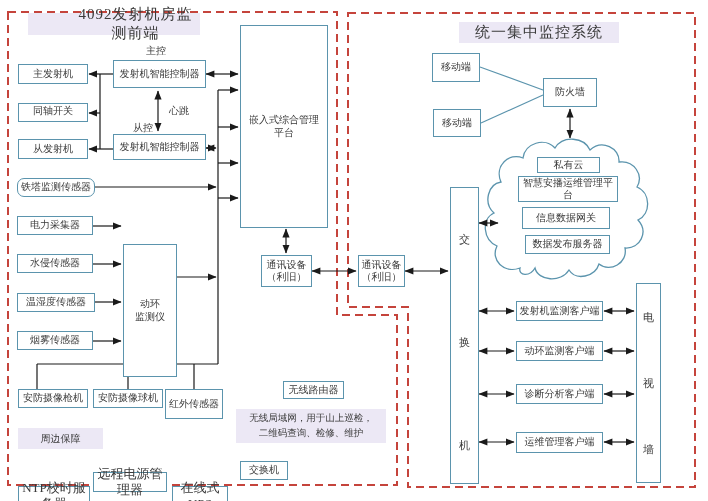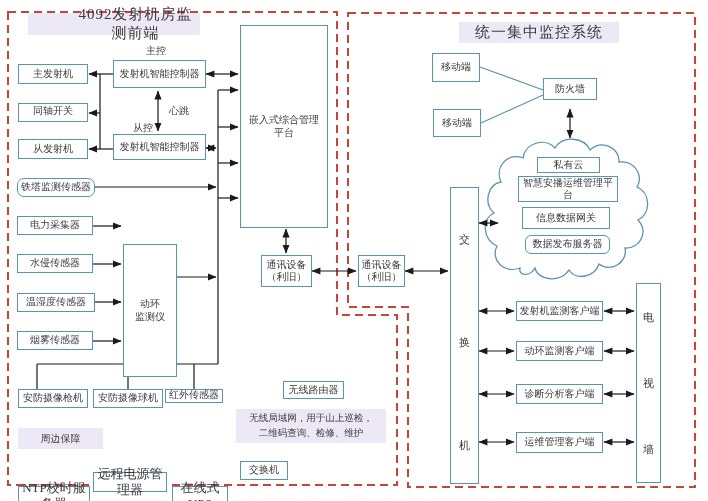--- a/index.html
+++ b/index.html
@@ -121,46 +121,46 @@
 监测仪</div>
 
   <div class="node" style="left:240px;top:25px;width:88px;height:203px;">嵌入式综合管理
 平台</div>
 
   <div class="node" style="left:261px;top:255px;width:51px;height:32px;">通讯设备
 （利旧）</div>
 
   <div class="node" style="left:18px;top:389px;width:70px;height:19px;">安防摄像枪机</div>
   <div class="node" style="left:93px;top:389px;width:70px;height:19px;">安防摄像球机</div>
-  <div class="node" style="left:165px;top:389px;width:58px;height:14px;font-family:Liberation Mono, monospace;">红外传感器</div>
+  <div class="node" style="left:165px;top:389px;width:58px;height:30px;">红外传感器</div>
 
   <div class="hl" style="left:18px;top:428px;width:85px;height:21px;font-size:10px;">周边保障</div>
 
   <div class="node sm" style="left:18px;top:458px;width:72px;height:20px;">NTP校时服务器</div>
   <div class="node sm" style="left:93px;top:444px;width:74px;height:20px;">远程电源管理器</div>
   <div class="node sm" style="left:172px;top:458px;width:56px;height:20px;">在线式UPS</div>
 
   <div class="node" style="left:283px;top:381px;width:61px;height:18px;">无线路由器</div>
   <div class="hl note" style="left:236px;top:409px;width:150px;height:34px;">无线局域网，用于山上巡检，
 二维码查询、检修、维护</div>
   <div class="node" style="left:240px;top:461px;width:48px;height:19px;text-align:center;">交换机</div>
 
   <div class="hl title" style="left:459px;top:22px;width:160px;height:21px;">统一集中监控系统</div>
 
   <div class="node" style="left:432px;top:53px;width:48px;height:29px;">移动端</div>
   <div class="node" style="left:433px;top:109px;width:48px;height:28px;">移动端</div>
-  <div class="node" style="left:543px;top:78px;width:54px;height:22px;">防火墙</div>
+  <div class="node" style="left:543px;top:78px;width:54px;height:29px;">防火墙</div>
 
   <div class="node" style="left:358px;top:255px;width:47px;height:32px;">通讯设备
 （利旧）</div>
 
   <div class="node" style="left:537px;top:157px;width:63px;height:16px;">私有云</div>
   <div class="node" style="left:518px;top:176px;width:100px;height:26px;">智慧安播运维管理平台</div>
   <div class="node" style="left:522px;top:207px;width:88px;height:22px;">信息数据网关</div>
-  <div class="node" style="left:525px;top:235px;width:85px;height:19px;border-radius:6px;">数据发布服务器</div>
+  <div class="node" style="left:525px;top:235px;width:85px;height:19px;">数据发布服务器</div>
 
   <div class="vbox" style="left:450px;top:187px;width:29px;height:297px;line-height:103px;">交
 换
 机</div>
   <div class="vbox" style="left:636px;top:283px;width:25px;height:200px;line-height:66px;">电
 视
 墙</div>
 
   <div class="node" style="left:516px;top:301px;width:87px;height:20px;">发射机监测客户端</div>
   <div class="node" style="left:516px;top:341px;width:87px;height:20px;">动环监测客户端</div>

